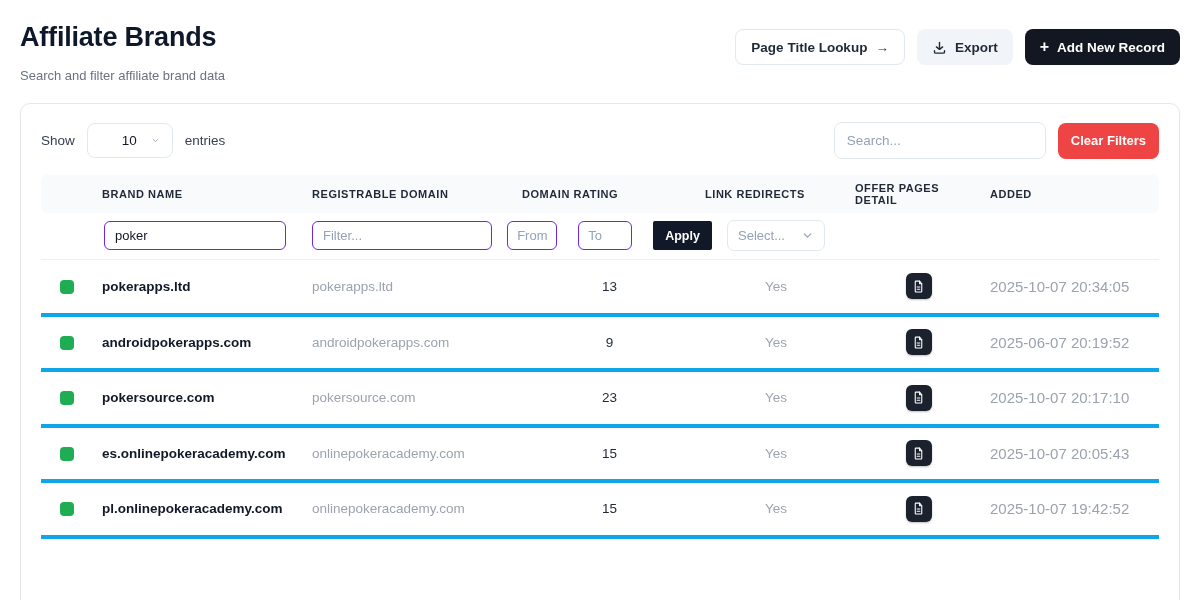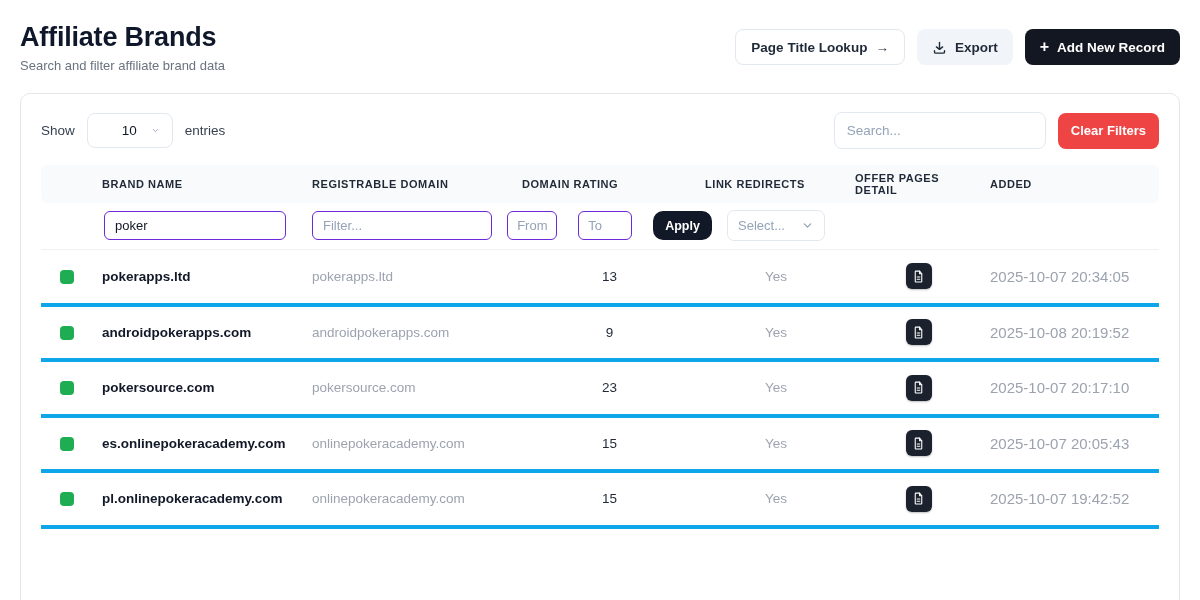--- a/index.html
+++ b/index.html
@@ -7,21 +7,21 @@
   body {
     font-family: "Liberation Sans", "DejaVu Sans", sans-serif;
     background: #ffffff;
     color: #111827;
   }
   .page { padding: 22px 20px 0 20px; }
 
   
   .topbar { display: flex; justify-content: space-between; align-items: flex-start; margin-bottom: 20px; }
   .heading h1 { font-size: 27px; font-weight: 800; color: #0f172a; letter-spacing: -0.2px; }
-  .heading p { font-size: 13px; color: #6b7280; margin-top: 5px; }
+  .heading p { font-size: 13px; color: #6b7280; margin-top: 15px; }
   .actions { display: flex; gap: 12px; align-items: center; margin-top: 7px; }
   .btn {
     display: inline-flex; align-items: center; gap: 8px;
     font-family: inherit; font-size: 13.5px; font-weight: 600;
     border: none; border-radius: 8px; cursor: pointer;
     height: 36px; padding: 0 15px; white-space: nowrap;
   }
   .btn-outline { background: #ffffff; border: 1px solid #e2e8f0; color: #1f2937; }
   .btn-soft { background: #f1f5f9; color: #1f2937; }
   .btn-dark { background: #131722; color: #ffffff; font-weight: 700; }
@@ -78,21 +78,21 @@
     padding: 0 10px; font-family: inherit; font-size: 13px; color: #111827; outline: none; background: #fff;
   }
   .f-input::placeholder { color: #94a3b8; }
   .f-brand { width: 182px; margin-left: 2px; }
   .f-domain { width: 180px; }
   .rating-filter { display: flex; align-items: center; justify-content: center; gap: 21px; }
   .f-from { width: 50px; padding: 0 0 0 9px; }
   .f-to { width: 54px; padding: 0 0 0 9px; }
   .apply-btn {
     height: 29px; padding: 0 12px; background: #111827; color: #fff;
-    border: none; border-radius: 10px; font-family: inherit; font-size: 12.5px; font-weight: 700; cursor: pointer;
+    border: none; border-radius: 2px; font-family: inherit; font-size: 12.5px; font-weight: 700; cursor: pointer;
   }
   .redirects-filter { display: flex; justify-content: center; }
   .f-select { height: 31px; width: 98px; padding: 0 10px; font-size: 13px; color: #94a3b8; border-radius: 7px; }
   .f-select .chev { margin-left: 8px; }
 
   tbody td { height: 55.5px; border-bottom: 4px solid #0ea5e9; padding: 0 4px; font-size: 13.5px; vertical-align: middle; }
   .status-square { display: inline-block; width: 14px; height: 14px; border-radius: 4px; background: #1fad53; margin-left: 15px; vertical-align: middle; }
   td.cell-brand { color: #111827; font-weight: 600; }
   td.cell-domain { color: #9ca3af; }
   td.cell-rating { color: #1f2937; }
@@ -227,21 +227,21 @@
     <td class="cell-redirects center">Yes</td>
     <td class="center">
       <button class="doc-btn">
         <svg viewBox="0 0 24 24" fill="none" stroke="currentColor" stroke-width="2" stroke-linecap="round" stroke-linejoin="round">
                   <path d="M14 2H7a1 1 0 0 0-1 1v18a1 1 0 0 0 1 1h10a1 1 0 0 0 1-1V7z"></path>
                   <path d="M14 2v5h4"></path>
                   <path d="M9.5 13h5M9.5 17h5"></path>
                 </svg>
       </button>
     </td>
-    <td class="cell-added">2025-10-08 20:19:52</td>
+    <td class="cell-added">2025-06-07 20:19:52</td>
   </tr>
 
   <tr class="data-row">
     <td><span class="status-square"></span></td>
     <td class="cell-brand">pokersource.com</td>
     <td class="cell-domain">pokersource.com</td>
     <td class="cell-rating center">23</td>
     <td class="cell-redirects center">Yes</td>
     <td class="center">
       <button class="doc-btn">

